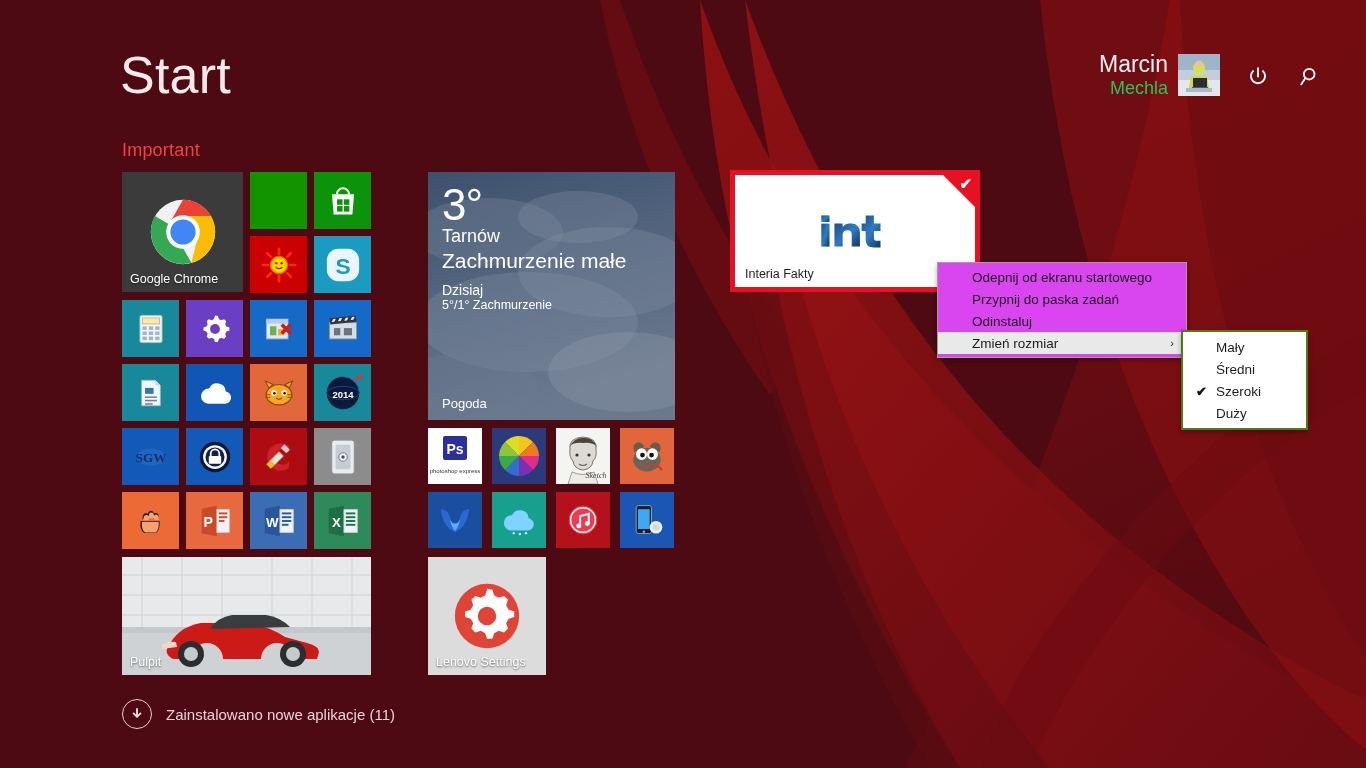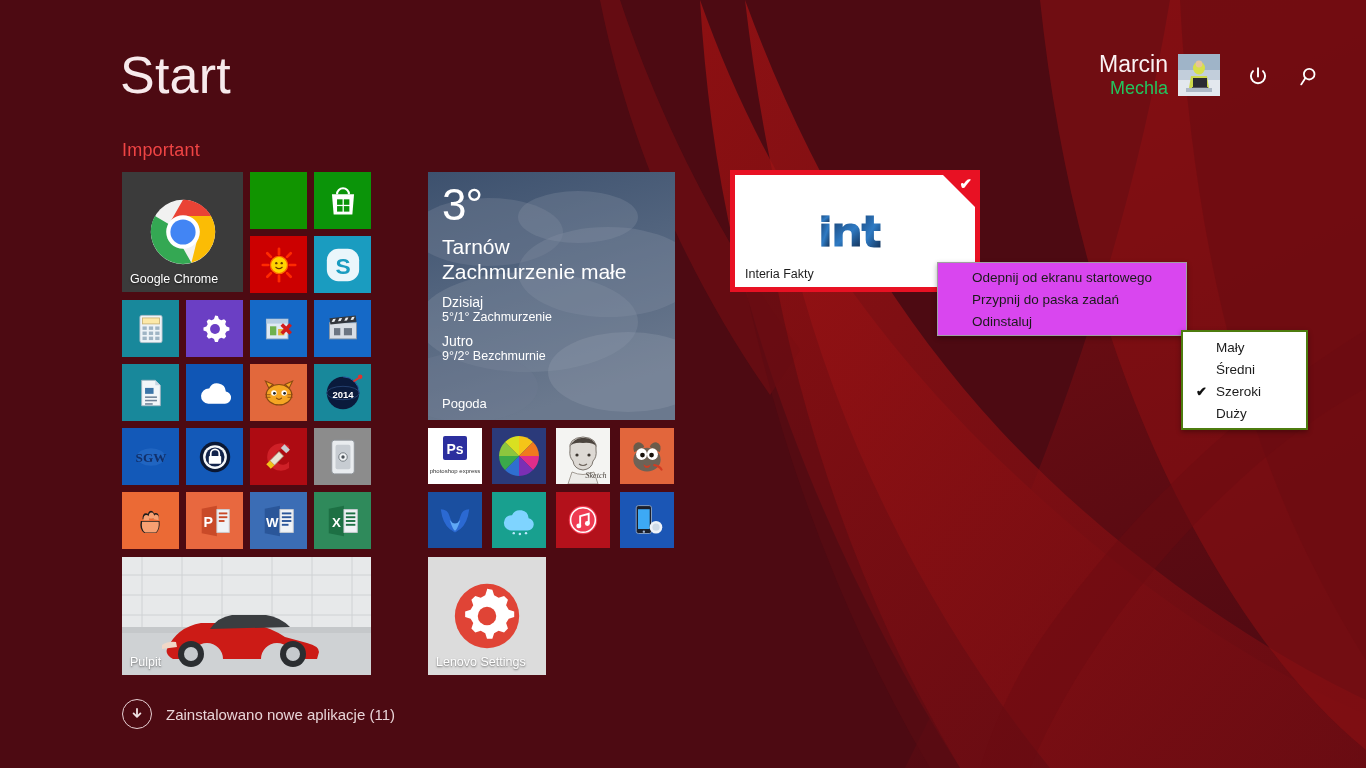--- a/index.html
+++ b/index.html
@@ -58,21 +58,21 @@
     text-shadow:0 1px 2px rgba(0,0,0,.55);
     white-space:nowrap;
   }
   .tile svg, .tile .glyph { display:block; }
 
   
   #tile-weather { color:#fff; display:block; }
   #tile-weather .wx-sky { position:absolute; inset:0; }
   #tile-weather .wx-inner { position:relative; padding:12px 14px 0 14px; }
   #wx-temp { font-size:44px; font-weight:300; line-height:.95; letter-spacing:-1px; }
-  #wx-city { font-size:21px; font-weight:300; line-height:1.22; margin-top:8px; }
+  #wx-city { font-size:18px; font-weight:300; line-height:1.22; margin-top:0; }
   #wx-cond { font-size:21px; font-weight:300; line-height:1.22; }
   .wx-row { margin-top:9px; }
   .wx-day { font-size:14px; font-weight:400; }
   .wx-val { font-size:12.5px; font-weight:400; }
   #wx-app { position:absolute; left:14px; bottom:9px; font-size:13px; }
 
   
   #tile-interia-wrap {
     position:absolute; left:730px; top:170px; width:250px; height:122px;
     border:5px solid #e81123; background:#e81123; cursor:pointer;
@@ -481,24 +481,20 @@
     <ellipse cx="150" cy="45" rx="60" ry="26" fill="#8b97a8" opacity="0.28"></ellipse>
   </svg>
   <div class="wx-inner">
     <div id="wx-temp">3°</div>
     <div id="wx-city">Tarnów</div>
     <div id="wx-cond">Zachmurzenie małe</div>
     <div class="wx-row">
       <div class="wx-day">Dzisiaj</div>
       <div class="wx-val">5°/1° Zachmurzenie</div>
     </div>
-    <div class="wx-row">
-      <div class="wx-day">Jutro</div>
-      <div class="wx-val">9°/2° Bezchmurnie</div>
-    </div>
   </div>
   <div id="wx-app">Pogoda</div>
 </div>
 
 <div class="tile" style="left:428px; top:428px; width:54px; height:56px; background:#ffffff;">
   <svg width="54" height="56" viewBox="0 0 54 56">
     <rect width="54" height="56" fill="#fff"></rect>
     <rect x="15" y="8" width="24" height="24" rx="2" fill="#2c2f9e"></rect>
     <text x="27" y="26" font-family="Liberation Sans, sans-serif" font-size="14" font-weight="bold" fill="#fff" text-anchor="middle">Ps</text>
     <text x="27" y="45" font-family="Liberation Sans, sans-serif" font-size="6" fill="#333" text-anchor="middle">photoshop express</text>
@@ -620,20 +616,24 @@
 <div id="ctx-menu">
   <div class="mi">
     <span>Odepnij od ekranu startowego</span>
   </div>
   <div class="mi">
     <span>Przypnij do paska zadań</span>
   </div>
   <div class="mi">
     <span>Odinstaluj</span>
   </div>
+  <div class="mi sel">
+    <span>Zmień rozmiar</span>
+    <span class="chev">›</span>
+  </div>
 </div>
 
 <div id="ctx-sub">
   <div class="mi">
     <span>Mały</span>
   </div>
   <div class="mi">
     <span>Średni</span>
   </div>
   <div class="mi">

